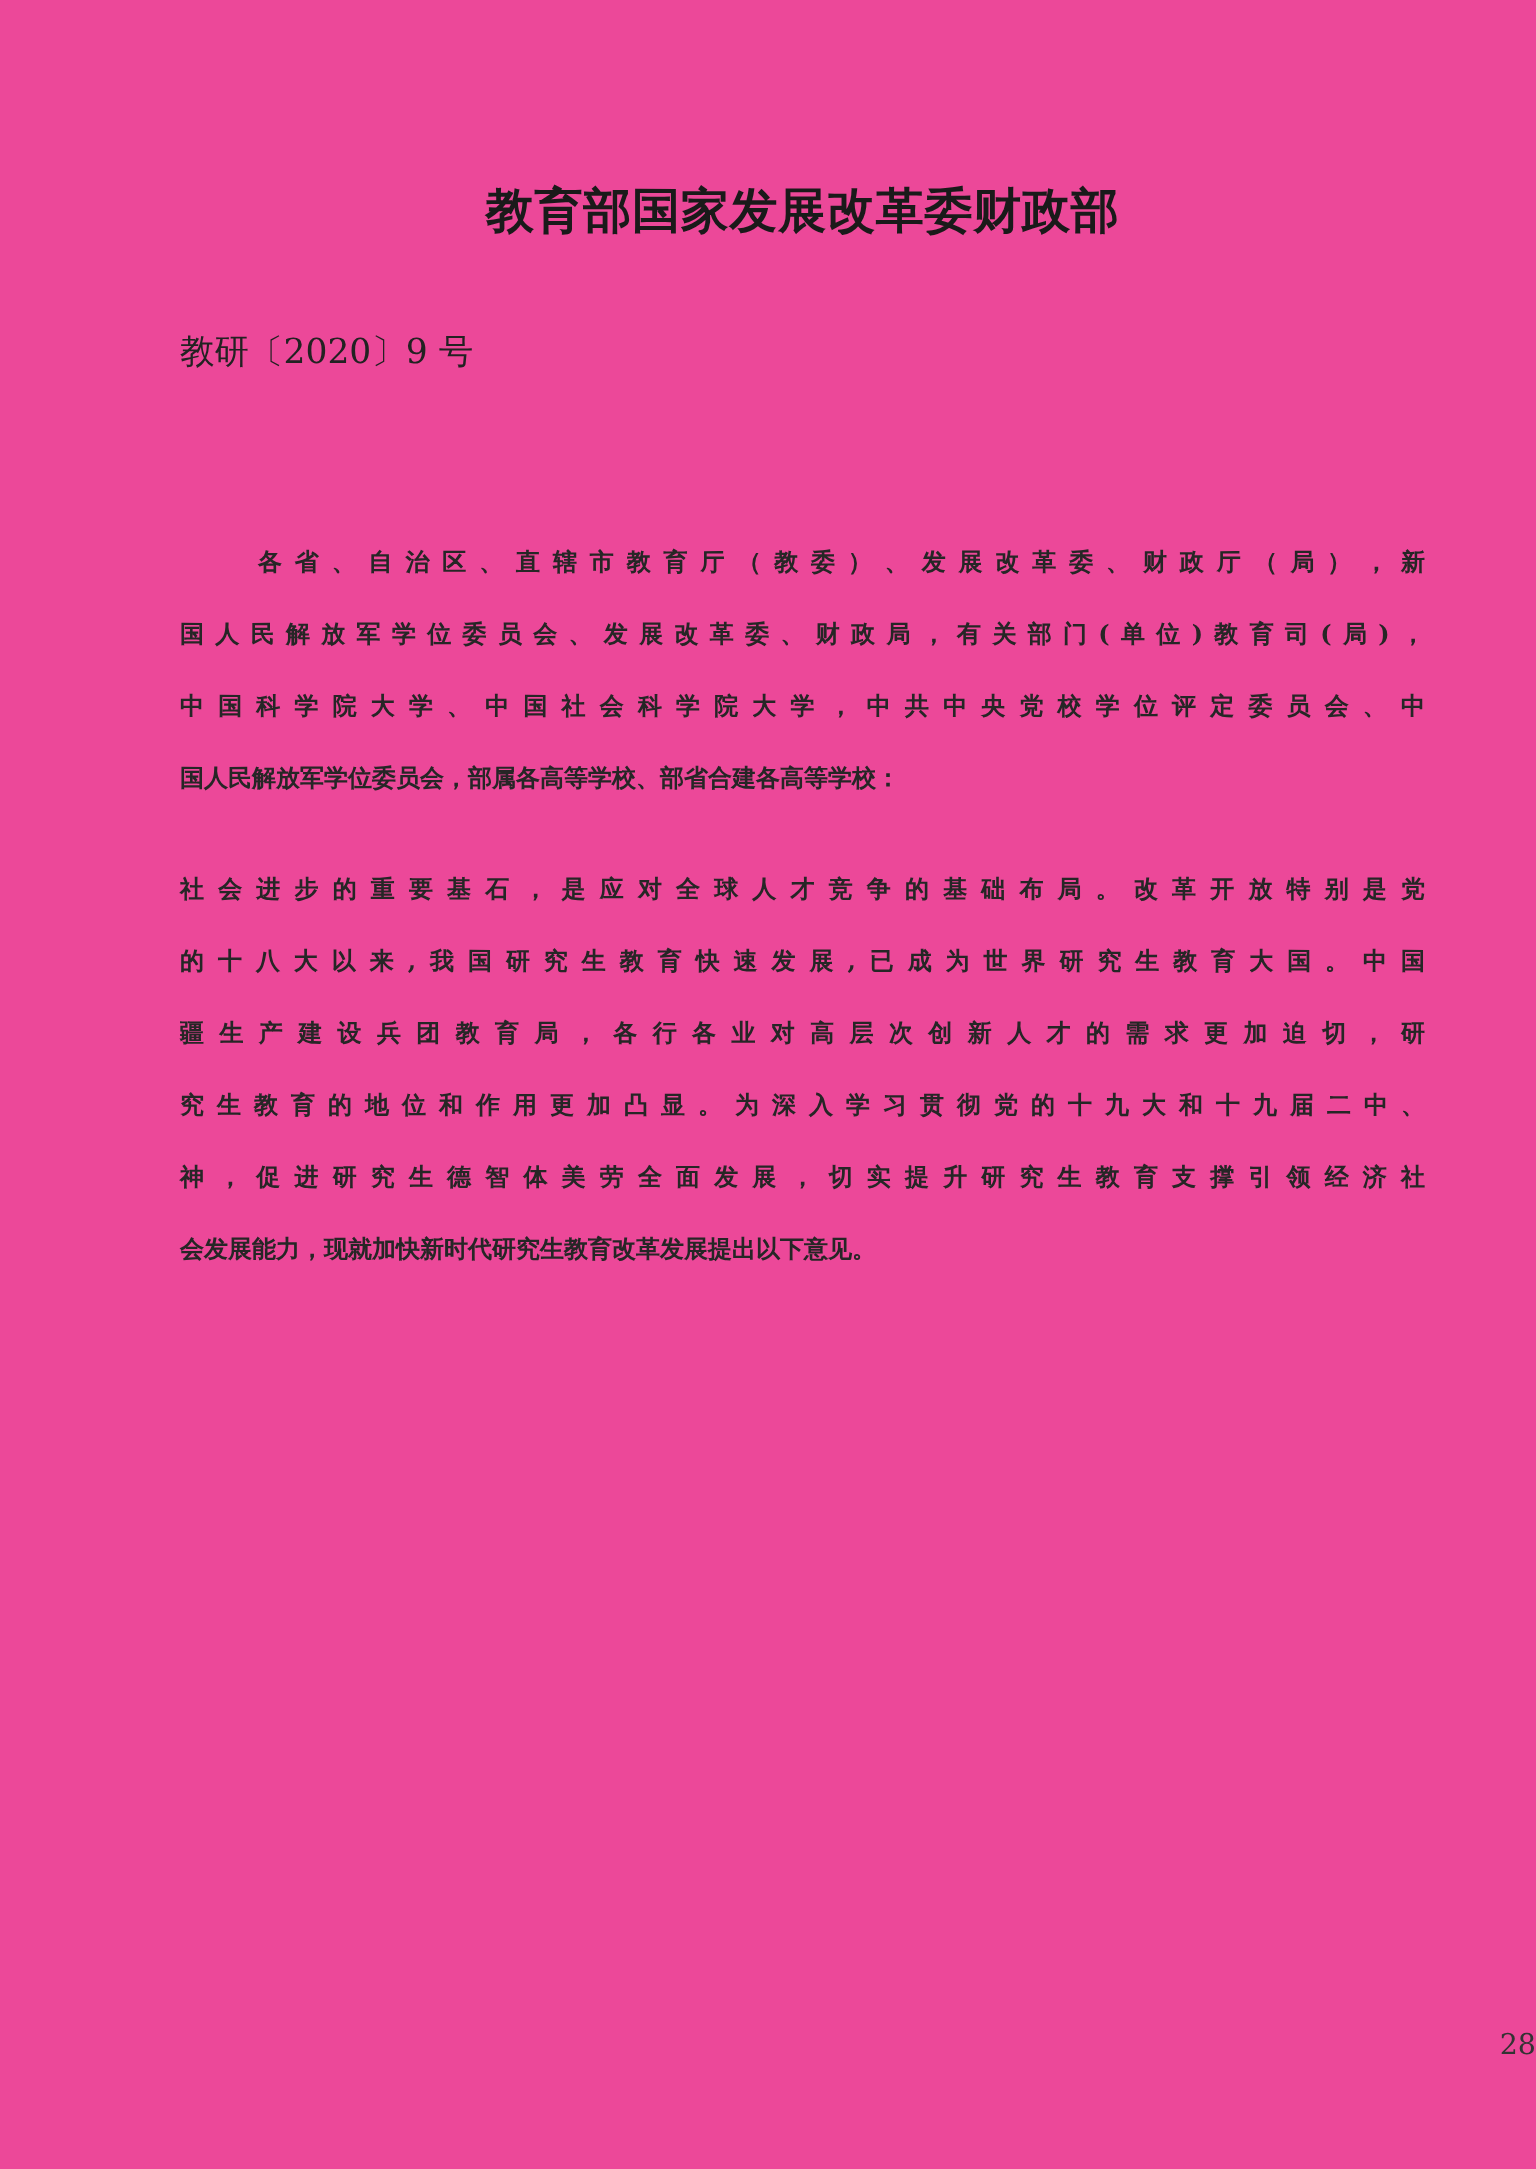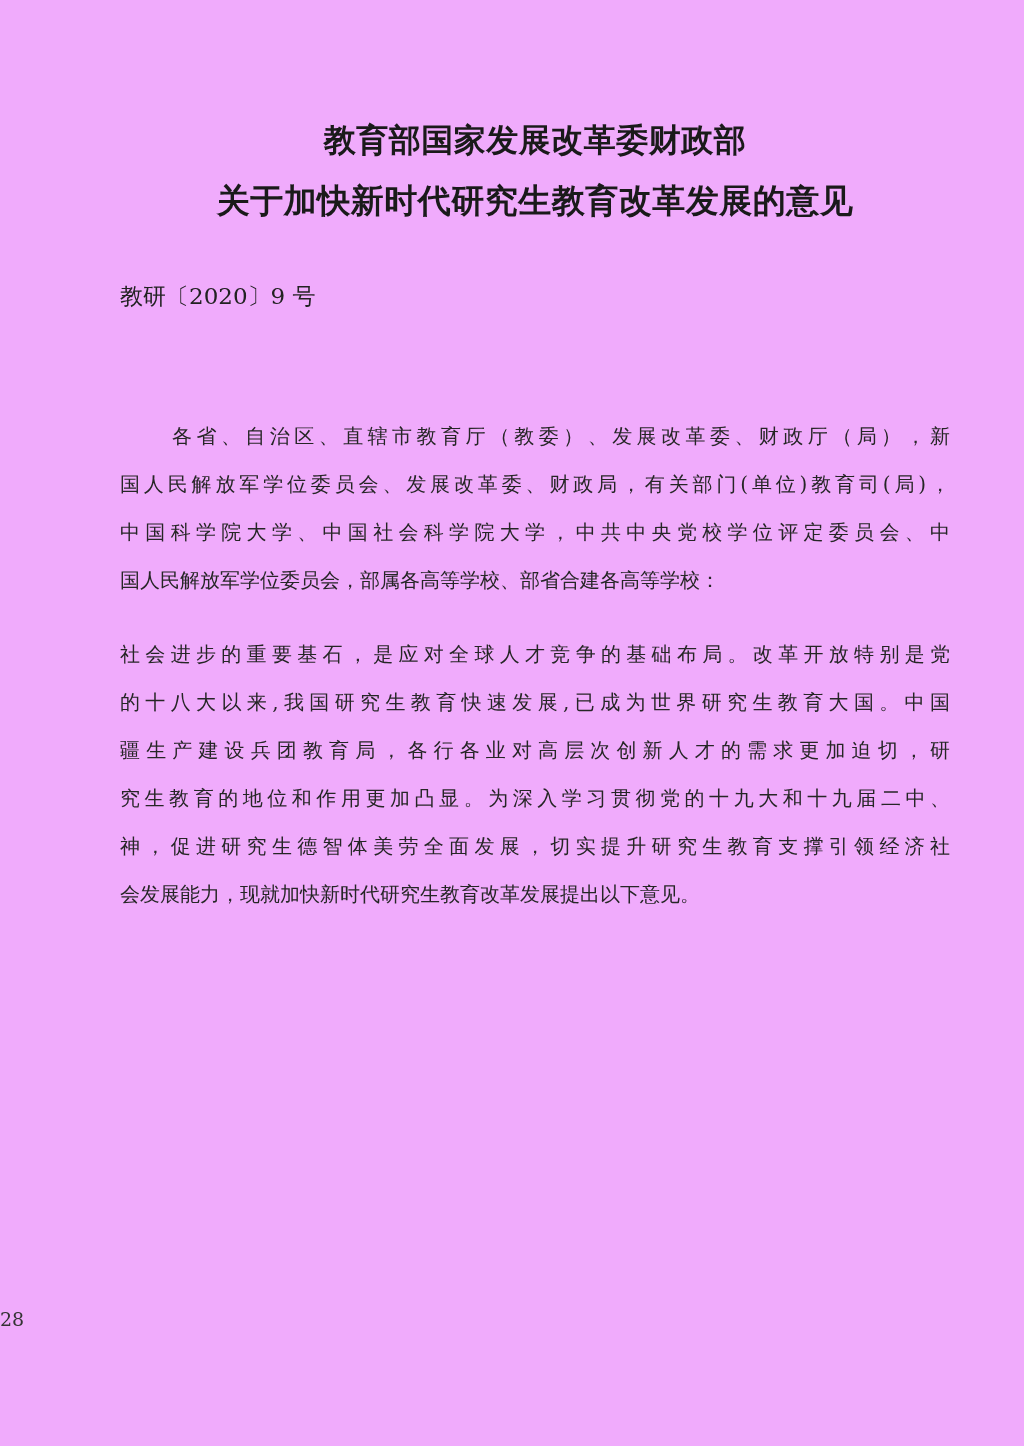--- a/index.html
+++ b/index.html
@@ -4,21 +4,21 @@
 <style>
   html, body {
     margin: 0;
     padding: 0;
     background: #ffffff;
   }
   .page {
     position: relative;
     width: 1024px;
     height: 1446px;
-    background: #f0abfc;
+    background: #ec4899;
     box-sizing: border-box;
     padding: 118px 74px 0 120px;
     font-family: "DejaVu Serif", "Liberation Serif", serif;
     color: #222222;
     overflow: hidden;
   }
   .title-line1 {
     margin: 0;
     font-size: 32px;
     font-weight: 700;
@@ -38,51 +38,51 @@
   }
   .doc-number {
     margin-top: 56px;
     font-size: 23px;
     line-height: 32px;
     text-align: left;
     color: #222222;
   }
   .document-body {
     margin-top: 100px;
-    font-size: 20px;
+    font-size: 16px;
     color: #262626;
+    font-weight: bold;
   }
   .paragraph { margin: 0; }
   .paragraph + .paragraph { margin-top: 26px; }
   .body-line {
     line-height: 48px;
     text-align: justify;
     text-align-last: justify;
     white-space: nowrap;
   }
   .body-line.first { text-indent: 52px; }
   .body-line.last  { text-align-last: left; }
   .page-number {
     position: absolute;
-    top: 1308px;
+    top: 1352px;
     left: 0;
     width: 1024px;
-    text-align: left;
+    text-align: right;
     font-size: 19px;
     line-height: 22px;
     color: #333333;
     padding: 0;
   }
 </style>
 </head>
 <body>
 
 <div class="page">
   <h1 class="title-line1">教育部国家发展改革委财政部</h1>
-  <h1 class="title-line2">关于加快新时代研究生教育改革发展的意见</h1>
   <div class="doc-number">教研〔2020〕9 号</div>
   <div class="document-body">
       <div class="paragraph">
         <div class="body-line first">各省、自治区、直辖市教育厅（教委）、发展改革委、财政厅（局），新</div>
         <div class="body-line">国人民解放军学位委员会、发展改革委、财政局，有关部门(单位)教育司(局)，</div>
         <div class="body-line">中国科学院大学、中国社会科学院大学，中共中央党校学位评定委员会、中</div>
         <div class="body-line last">国人民解放军学位委员会，部属各高等学校、部省合建各高等学校：</div>
       </div>
       <div class="paragraph">
         <div class="body-line">社会进步的重要基石，是应对全球人才竞争的基础布局。改革开放特别是党</div>

